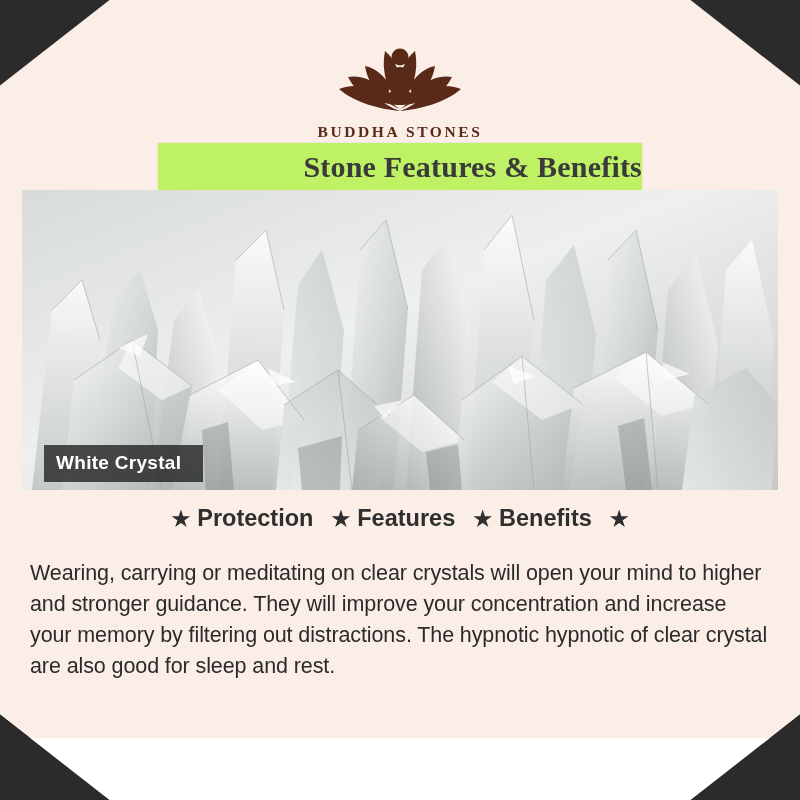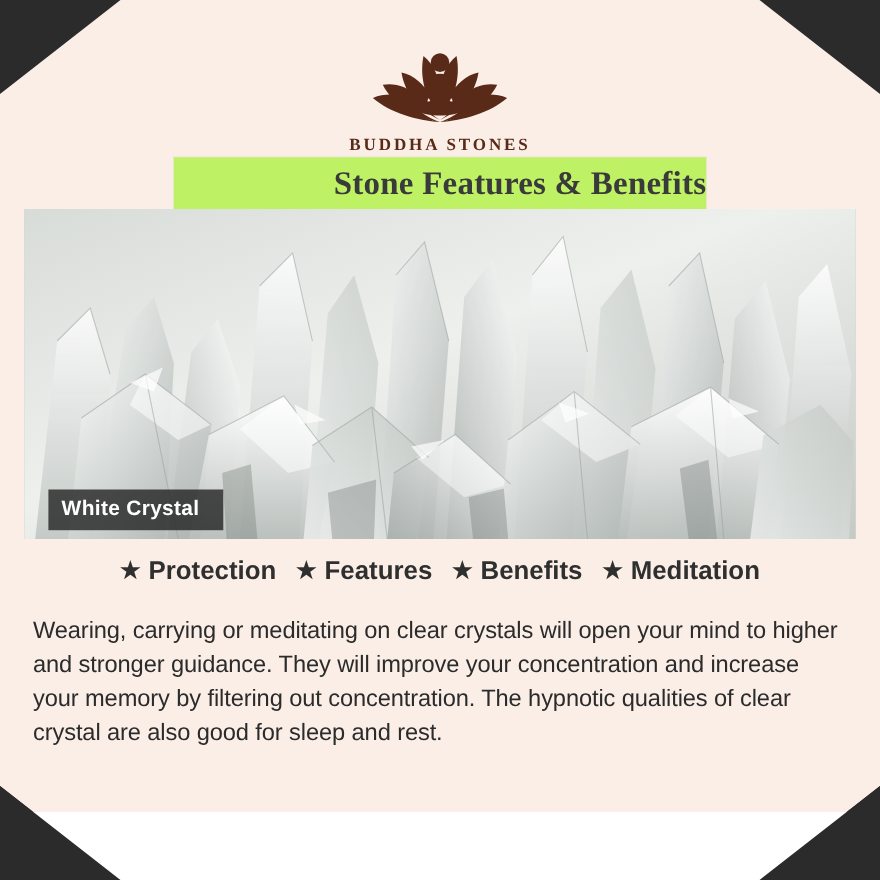--- a/index.html
+++ b/index.html
@@ -329,23 +329,22 @@
     <div class="benefit">
       <span class="star">★</span>
       <span>Features</span>
     </div>
     <div class="benefit">
       <span class="star">★</span>
       <span>Benefits</span>
     </div>
     <div class="benefit">
       <span class="star">★</span>
-      <span>Meditation</span>
     </div>
   </div>
 
-  <div class="body-copy">Wearing, carrying or meditating on clear crystals will open your mind to higher and stronger guidance. They will improve your concentration and increase your memory by filtering out concentration. The hypnotic qualities of clear crystal are also good for sleep and rest.</div>
+  <div class="body-copy">Wearing, carrying or meditating on clear crystals will open your mind to higher and stronger guidance. They will improve your concentration and increase your memory by filtering out distractions. The hypnotic hypnotic of clear crystal are also good for sleep and rest.</div>
 
   <div class="bottom-band"></div>
 
   <div class="corner corner-bl"></div>
   <div class="corner corner-br"></div>
 </div>
 
 </body></html>

